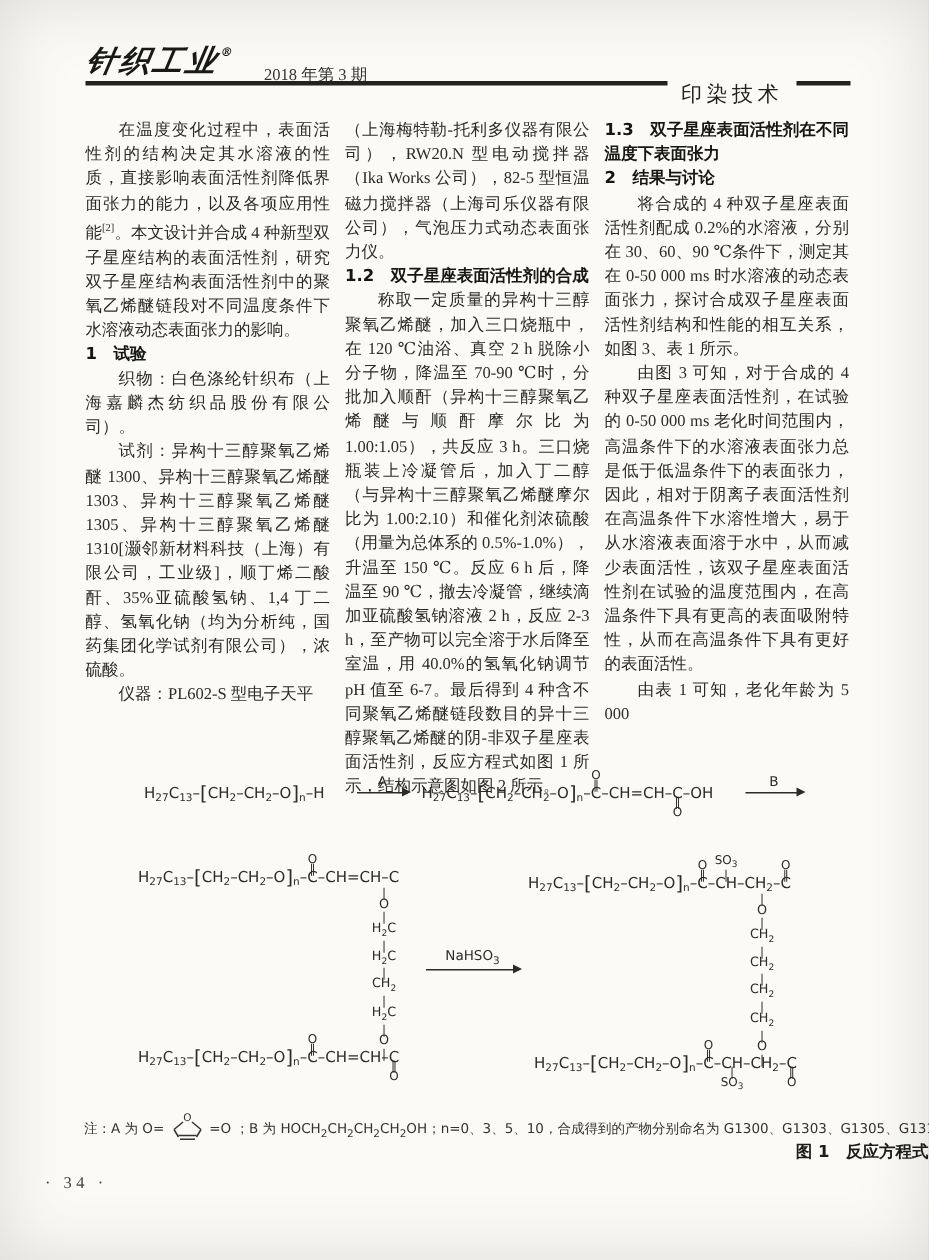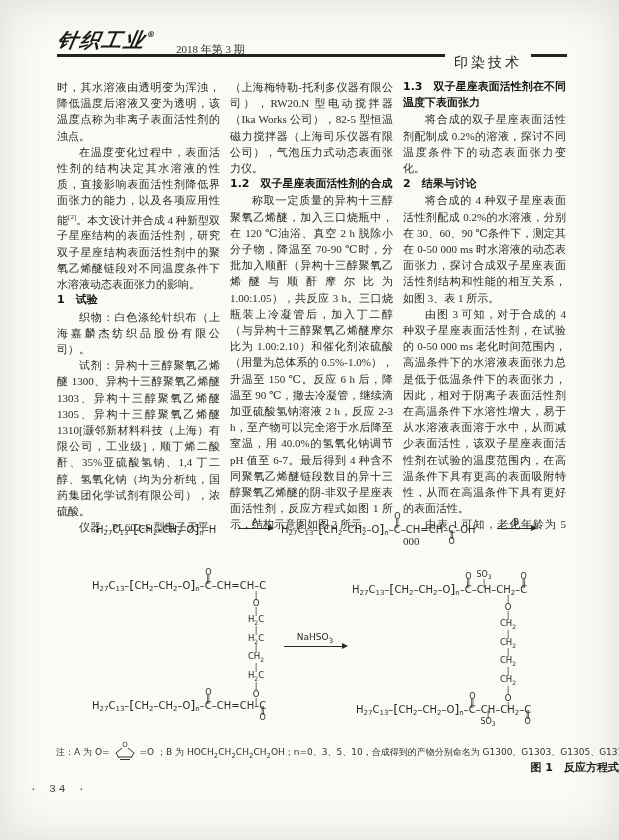--- a/index.html
+++ b/index.html
@@ -42,52 +42,50 @@
   .harrow{position:absolute;height:0;border-top:1.3px solid #2c2b29;}
   .harrow:after{content:"";position:absolute;right:-2px;top:-4px;width:0;height:0;
        border-left:6px solid #2c2b29;border-top:3.5px solid transparent;border-bottom:3.5px solid transparent;}
   .harrow .lab{position:absolute;bottom:2px;left:50%;transform:translateX(-50%);font-size:9px;}
   
   .note{position:absolute;left:56px;top:739px;width:515px;font-size:9px;white-space:nowrap;
         font-family:"DejaVu Sans","Liberation Sans",sans-serif;color:#33322f;}
   .note svg{vertical-align:-6px;margin:0 1px;}
   .figcap{position:absolute;left:0;top:760px;width:619px;text-align:right;font-weight:bold;
         font-size:11px;font-family:"DejaVu Sans","Liberation Sans",sans-serif;color:#1c1c1a;}
-  .pagenum{position:absolute;left:30px;top:783px;font-size:11px;letter-spacing:3px;color:#44433f;font-family:Liberation Mono, monospace;}
+  .pagenum{position:absolute;left:30px;top:783px;font-size:11px;letter-spacing:3px;color:#44433f;}
 </style>
 </head>
 <body>
 
 <div class="page">
 
   <div class="logo"><span>针织工业</span><span class="mark">®</span></div>
   <div class="issue">2018 年第 3 期</div>
   <div class="rulerow">
     <div class="ln"></div>
     <div class="section">印染技术</div>
     <div class="ln short"></div>
   </div>
 
   <div class="cols">
     <div class="col">
-      <p>时，其水溶液由透明变为浑浊，降低温度后溶液又变为透明，该温度点称为非离子表面活性剂的浊点。</p>
       <p class="ind">在温度变化过程中，表面活性剂的结构决定其水溶液的性质，直接影响表面活性剂降低界面张力的能力，以及各项应用性能<sup>[2]</sup>。本文设计并合成 4 种新型双子星座结构的表面活性剂，研究双子星座结构表面活性剂中的聚氧乙烯醚链段对不同温度条件下水溶液动态表面张力的影响。</p>
       <p class="hd">1　试验</p>
       <p class="ind">织物：白色涤纶针织布（上海嘉麟杰纺织品股份有限公司）。</p>
       <p class="ind">试剂：异构十三醇聚氧乙烯醚 1300、异构十三醇聚氧乙烯醚 1303、异构十三醇聚氧乙烯醚 1305、异构十三醇聚氧乙烯醚 1310[灏邻新材料科技（上海）有限公司，工业级]，顺丁烯二酸酐、35%亚硫酸氢钠、1,4 丁二醇、氢氧化钠（均为分析纯，国药集团化学试剂有限公司），浓硫酸。</p>
       <p class="ind">仪器：PL602-S 型电子天平</p>
     </div>
     <div class="col">
       <p>（上海梅特勒-托利多仪器有限公司），RW20.N 型电动搅拌器（Ika Works 公司），82-5 型恒温磁力搅拌器（上海司乐仪器有限公司），气泡压力式动态表面张力仪。</p>
       <p class="hd">1.2　双子星座表面活性剂的合成</p>
       <p class="ind">称取一定质量的异构十三醇聚氧乙烯醚，加入三口烧瓶中，在 120 ℃油浴、真空 2 h 脱除小分子物，降温至 70-90 ℃时，分批加入顺酐（异构十三醇聚氧乙烯醚与顺酐摩尔比为 1.00:1.05），共反应 3 h。三口烧瓶装上冷凝管后，加入丁二醇（与异构十三醇聚氧乙烯醚摩尔比为 1.00:2.10）和催化剂浓硫酸（用量为总体系的 0.5%-1.0%），升温至 150 ℃。反应 6 h 后，降温至 90 ℃，撤去冷凝管，继续滴加亚硫酸氢钠溶液 2 h，反应 2-3 h，至产物可以完全溶于水后降至室温，用 40.0%的氢氧化钠调节 pH 值至 6-7。最后得到 4 种含不同聚氧乙烯醚链段数目的异十三醇聚氧乙烯醚的阴-非双子星座表面活性剂，反应方程式如图 1 所示，结构示意图如图 2 所示。</p>
     </div>
     <div class="col">
       <p class="hd">1.3　双子星座表面活性剂在不同温度下表面张力</p>
-      <p class="ind">将合成的双子星座表面活性剂配制成 0.2%的溶液，探讨不同温度条件下的动态表面张力变化。</p>
       <p class="hd">2　结果与讨论</p>
       <p class="ind">将合成的 4 种双子星座表面活性剂配成 0.2%的水溶液，分别在 30、60、90 ℃条件下，测定其在 0-50 000 ms 时水溶液的动态表面张力，探讨合成双子星座表面活性剂结构和性能的相互关系，如图 3、表 1 所示。</p>
       <p class="ind">由图 3 可知，对于合成的 4 种双子星座表面活性剂，在试验的 0-50 000 ms 老化时间范围内，高温条件下的水溶液表面张力总是低于低温条件下的表面张力，因此，相对于阴离子表面活性剂在高温条件下水溶性增大，易于从水溶液表面溶于水中，从而减少表面活性，该双子星座表面活性剂在试验的温度范围内，在高温条件下具有更高的表面吸附特性，从而在高温条件下具有更好的表面活性。</p>
       <p class="ind">由表 1 可知，老化年龄为 5 000</p>
     </div>
   </div>
 
   <div class="figure">
     <div class="formula" style="left:58px;top:22px"><span class="cell">H<sub>27</sub>C<sub>13</sub>–</span><span class="cell br">[</span><span class="cell">CH<sub>2</sub>–CH<sub>2</sub>–O</span><span class="cell br">]</span><span class="cell"><sub>n</sub></span><span class="cell">–H</span></div>
     <div class="harrow" style="left:200px;top:28px;width:34px">

